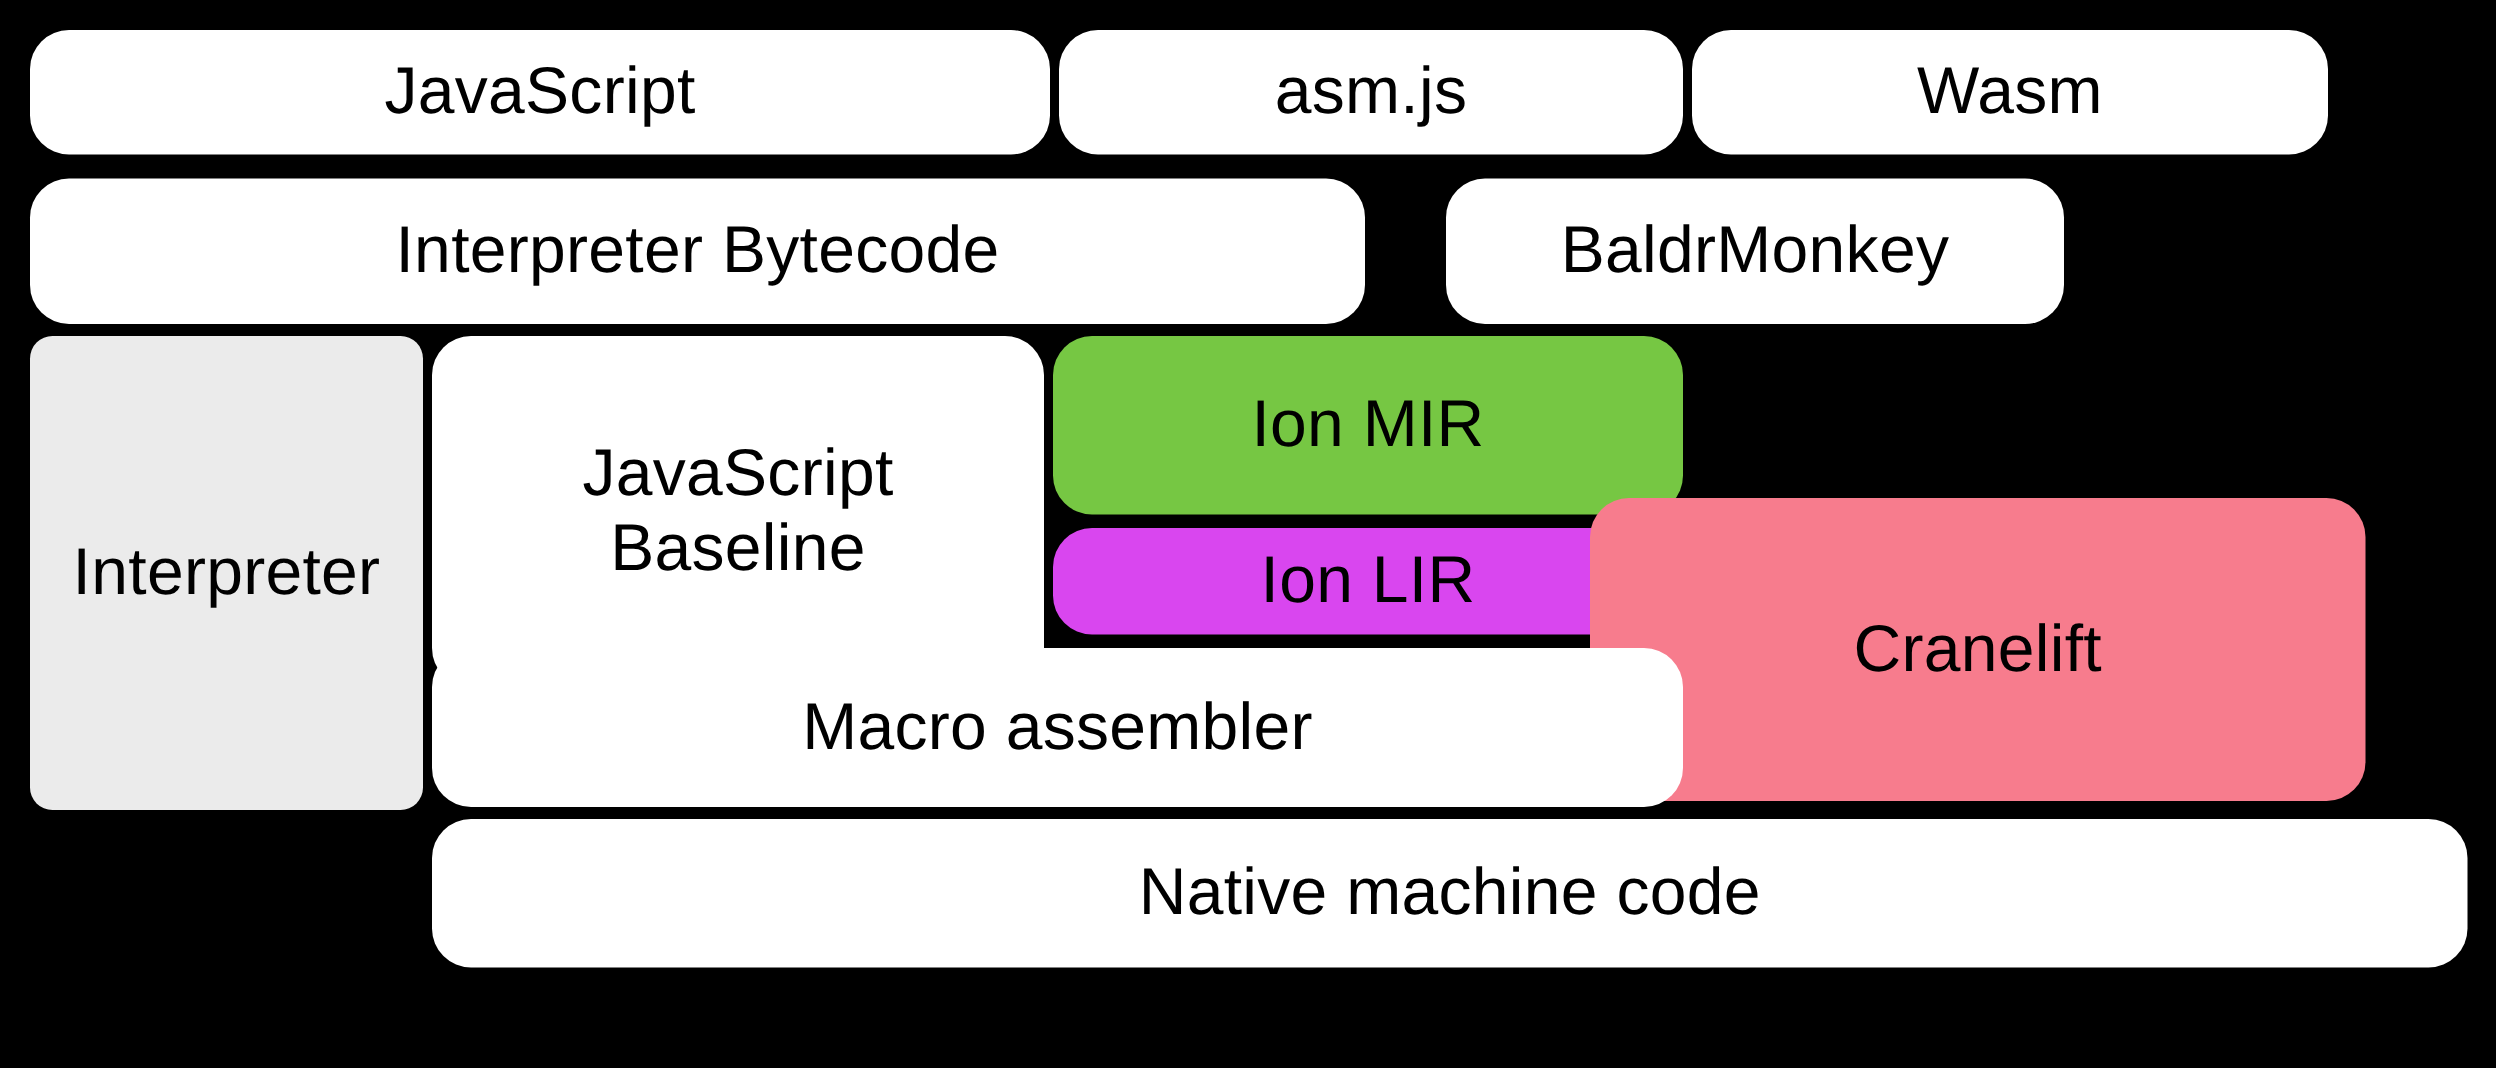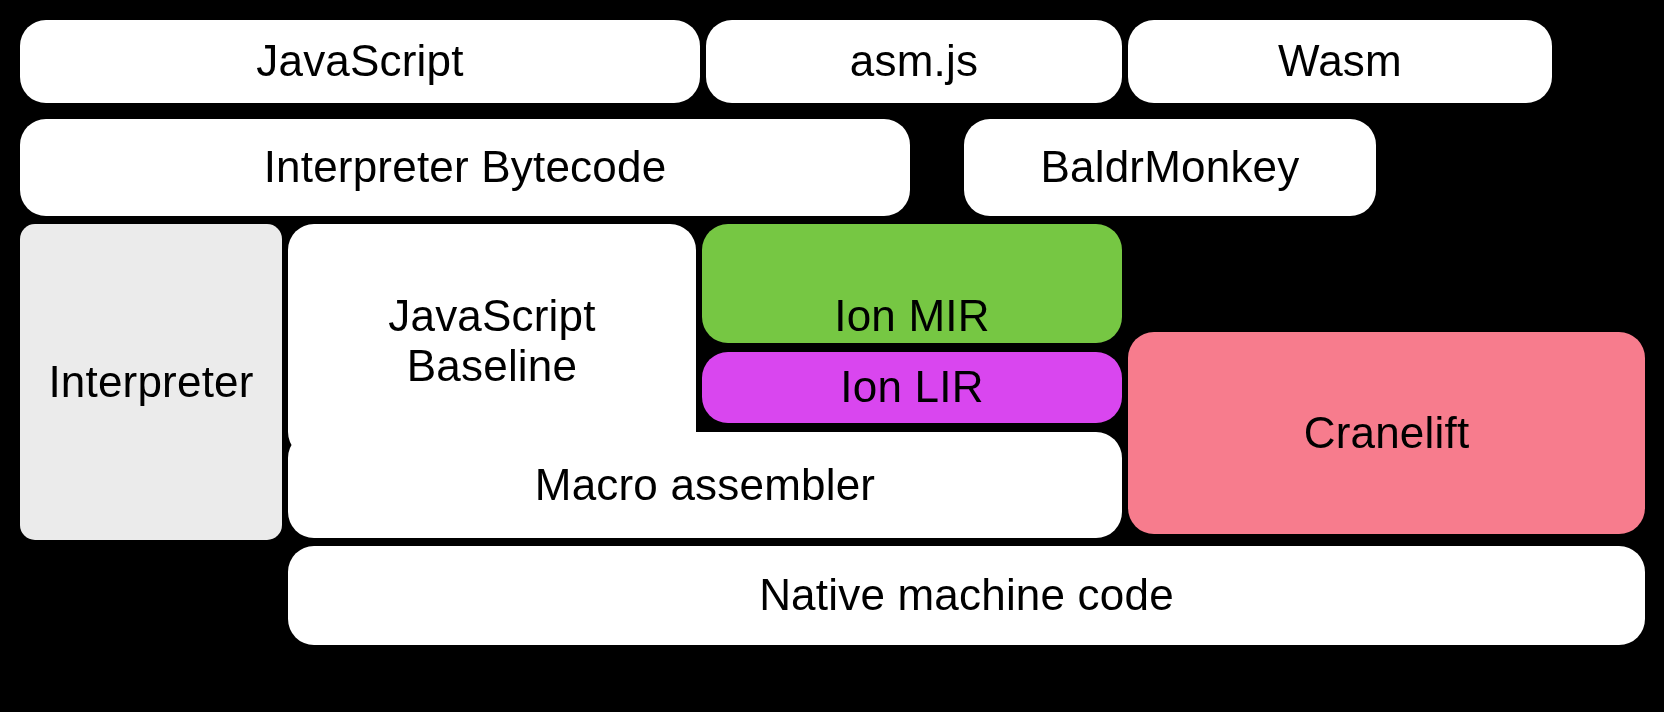--- a/index.html
+++ b/index.html
@@ -43,18 +43,18 @@
 <div id="canvas" style="width: 1664px; height: 712px; background: rgb(0, 0, 0);">
 
 <div class="node fill-white" style="left: 20px; top: 20px; width: 680px; height: 83px; background: rgb(255, 255, 255);"><span>JavaScript</span></div>
     <div class="node fill-white" style="left: 706px; top: 20px; width: 416px; height: 83px; background: rgb(255, 255, 255);"><span>asm.js</span></div>
     <div class="node fill-white" style="left: 1128px; top: 20px; width: 424px; height: 83px; background: rgb(255, 255, 255);"><span>Wasm</span></div>
     <div class="node fill-white" style="left: 20px; top: 119px; width: 890px; height: 97px; background: rgb(255, 255, 255);"><span>Interpreter Bytecode</span></div>
     <div class="node fill-white" style="left: 964px; top: 119px; width: 412px; height: 97px; background: rgb(255, 255, 255);"><span>BaldrMonkey</span></div>
     <div class="node fill-gray" style="left: 20px; top: 224px; width: 262px; height: 316px; background: rgb(235, 235, 235);"><span>Interpreter</span></div>
     <div class="node fill-white" style="left: 288px; top: 224px; width: 408px; height: 234px; background: rgb(255, 255, 255);"><span>JavaScript
 Baseline</span></div>
-    <div class="node fill-green" style="left: 702px; top: 224px; width: 420px; height: 119px; background: rgb(118, 199, 67); align-items: flex-end;"><span>Ion MIR</span></div>
+    <div class="node fill-green" style="left: 702px; top: 224px; width: 420px; height: 119px; background: rgb(118, 199, 67);"><span>Ion MIR</span></div>
     <div class="node fill-green" style="left: 702px; top: 352px; width: 420px; height: 71px; background: #d946ef;"><span>Ion LIR</span></div>
-    <div class="node fill-pink" style="left: 1128px; top: 332px; width: 517px; height: 202px; background: rgb(247, 124, 141);"><span>Cranelift</span></div>
+    <div class="node fill-pink" style="left: 1060px; top: 332px; width: 517px; height: 202px; background: rgb(247, 124, 141);"><span>Cranelift</span></div>
     <div class="node fill-white" style="left: 288px; top: 432px; width: 834px; height: 106px; background: rgb(255, 255, 255);"><span>Macro assembler</span></div>
     <div class="node fill-white" style="left: 288px; top: 546px; width: 1357px; height: 99px; background: rgb(255, 255, 255);"><span>Native machine code</span></div>
   </div>
 
 </body></html>

